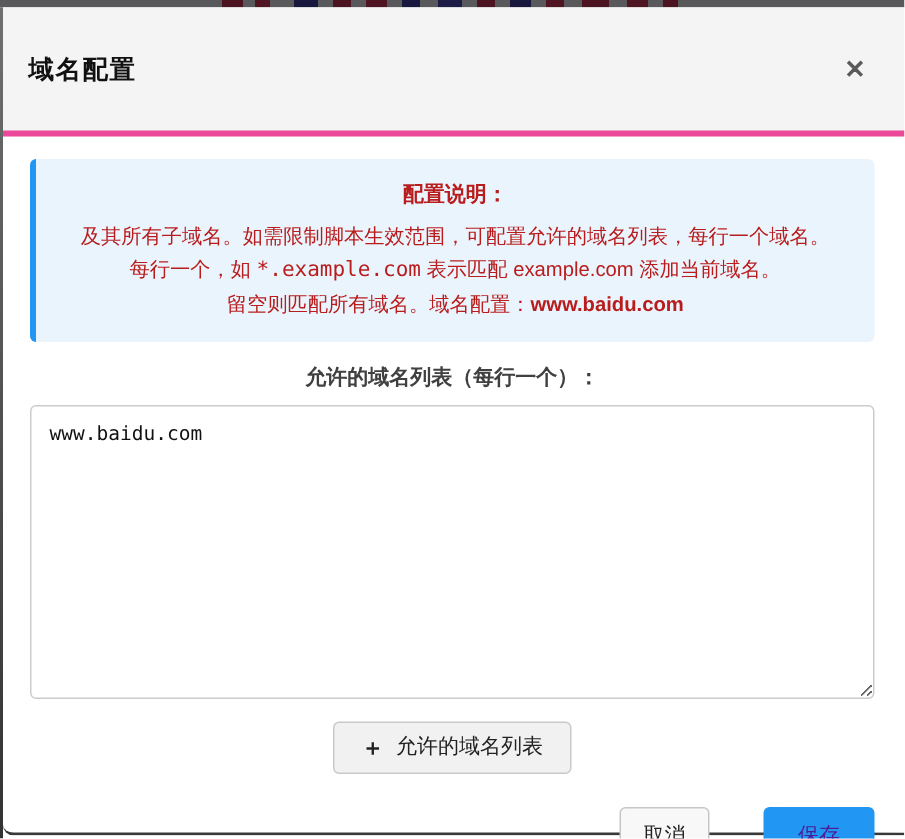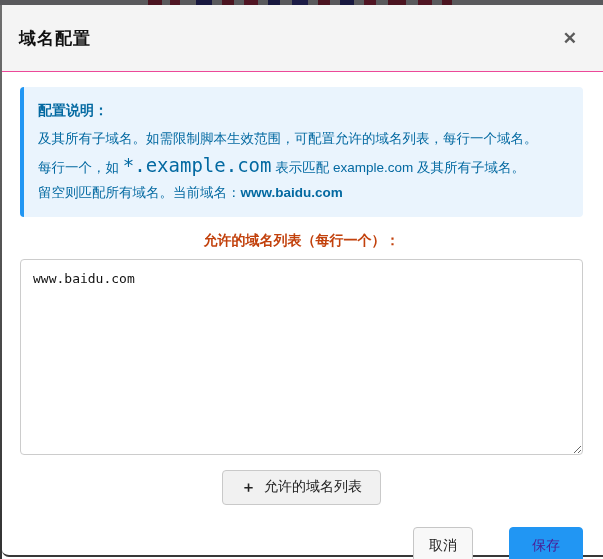--- a/index.html
+++ b/index.html
@@ -28,55 +28,55 @@
   .modal {
     position: absolute; top: 5px; left: 2px; right: 0; bottom: 2px;
     background: #ffffff;
     border-bottom: 2px solid #383838;
     border-bottom-left-radius: 7px;
     z-index: 2;
     display: flex; flex-direction: column;
   }
 
   .modal-header {
-    height: 67px; flex: 0 0 auto;
+    height: 86px; flex: 0 0 auto;
     background: #f4f4f4;
-    border-bottom: 1px solid #ec4899;
+    border-bottom: 4px solid #ec4899;
     display: flex; align-items: center; justify-content: space-between;
     padding: 0 22px 0 17px;
   }
   .modal-title { font-size: 17px; font-weight: bold; color: #111; letter-spacing: 1px; }
   .close-btn {
     font-size: 17px; font-weight: bold; color: #5a5a5a;
     background: none; border: none; cursor: pointer; line-height: 1;
     padding: 2px 4px;
   }
 
   .modal-body { flex: 1 1 auto; padding: 15px 20px 0 18px; }
 
   .info-box {
     background: #eaf4fd;
     border-left: 4px solid #2196f3;
     border-radius: 4px;
     padding: 12px 14px 13px 14px;
-    text-align: left;
-    color: #0369a1;
+    text-align: center;
+    color: #b91c1c;
     font-size: 13.5px;
     line-height: 1.65;
   }
   .info-heading { font-weight: bold; font-size: 14px; margin-bottom: 6px; }
-  .mono { font-family: "DejaVu Sans Mono", "Liberation Mono", monospace; font-size: 19px; }
+  .mono { font-family: "DejaVu Sans Mono", "Liberation Mono", monospace; font-size: 14px; }
   .bold { font-weight: bold; }
 
   .field-label {
     margin-top: 15px;
     text-align: center;
     font-weight: bold;
     font-size: 14px;
-    color: #c2410c;
+    color: #404040;
   }
 
   .domain-textarea {
     display: block;
     width: 100%;
     height: 196px;
     margin-top: 9px;
     border: 1px solid #ccc;
     border-radius: 4px;
     padding: 10px 12px;
@@ -154,22 +154,22 @@
   <div class="modal-header">
     <div class="modal-title">域名配置</div>
     <button class="close-btn">✕</button>
   </div>
 
   <div class="modal-body">
 
     <div class="info-box">
       <div class="info-heading">配置说明：</div>
       <div class="info-line">及其所有子域名。如需限制脚本生效范围，可配置允许的域名列表，每行一个域名。</div>
-      <div class="info-line"><span>每行一个，如 </span><span class="mono">*.example.com</span><span> 表示匹配 example.com 及其所有子域名。</span></div>
-      <div class="info-line"><span>留空则匹配所有域名。当前域名：</span><span class="bold">www.baidu.com</span></div>
+      <div class="info-line"><span>每行一个，如 </span><span class="mono">*.example.com</span><span> 表示匹配 example.com 添加当前域名。</span></div>
+      <div class="info-line"><span>留空则匹配所有域名。域名配置：</span><span class="bold">www.baidu.com</span></div>
     </div>
 
     <div class="field-label">允许的域名列表（每行一个）：</div>
 
     <textarea class="domain-textarea" spellcheck="false" style="">www.baidu.com</textarea>
 
     <div class="add-row">
       <button class="add-btn">
         <span class="plus-icon">＋</span>
         <span>允许的域名列表</span>

